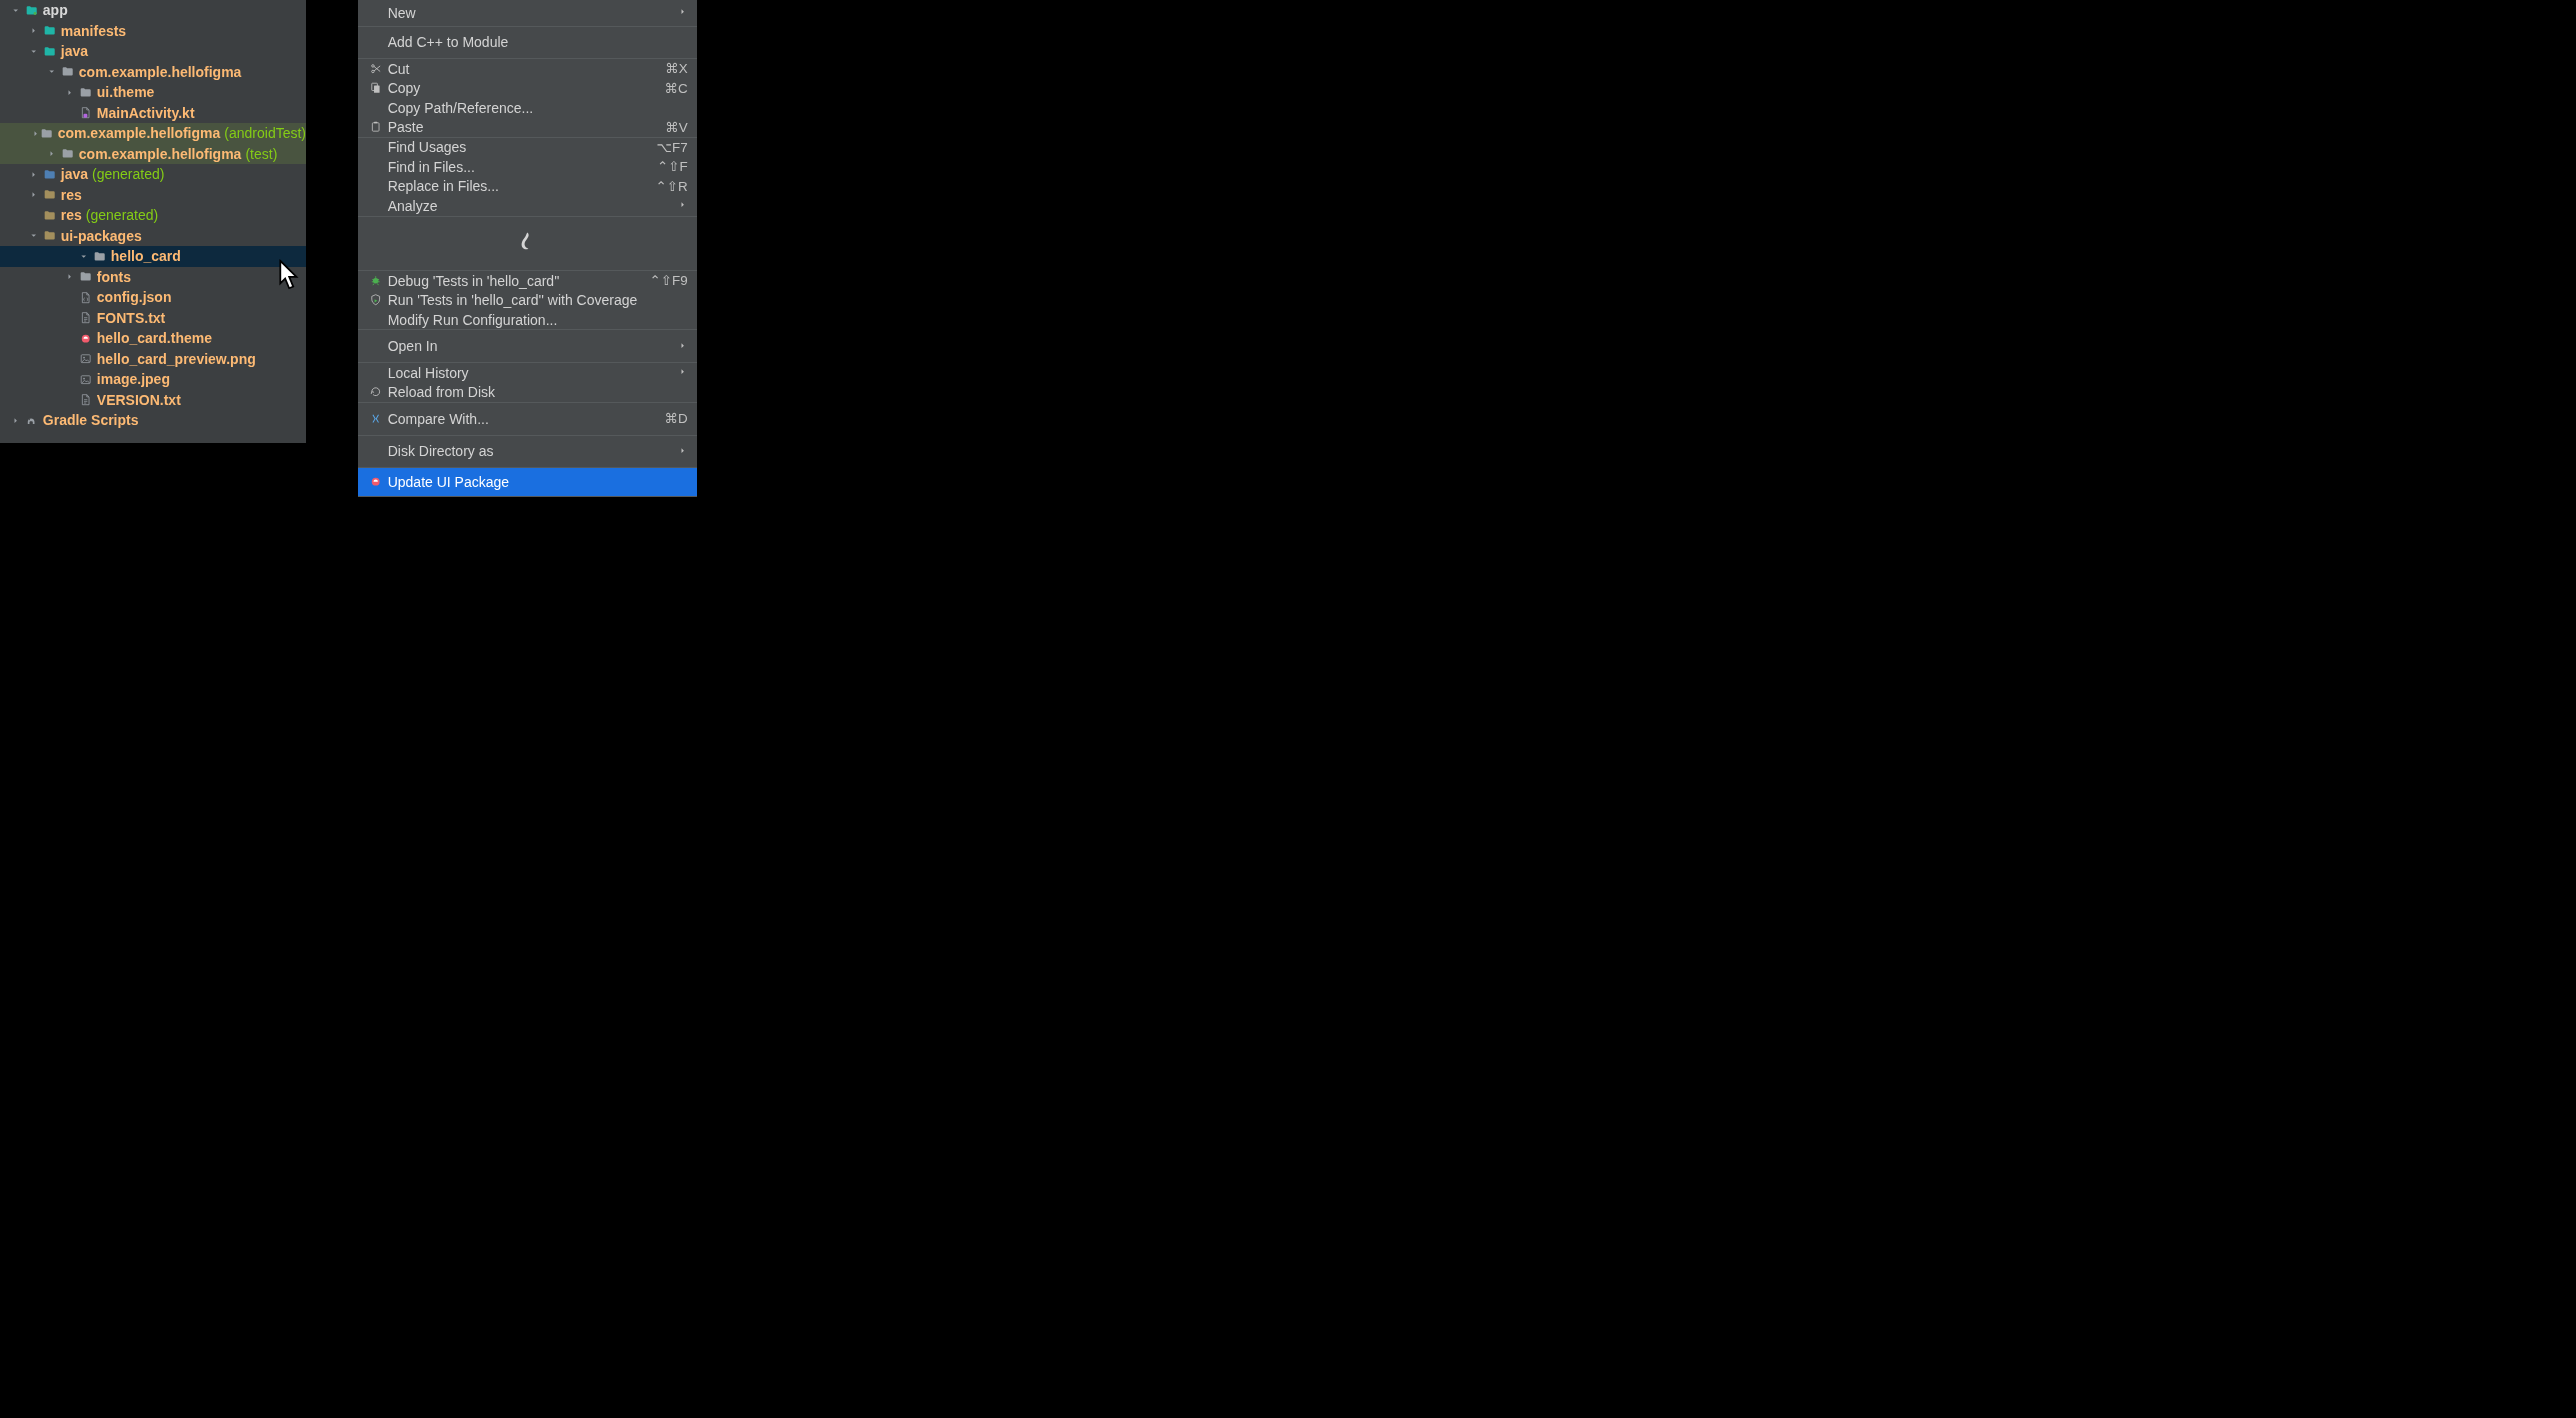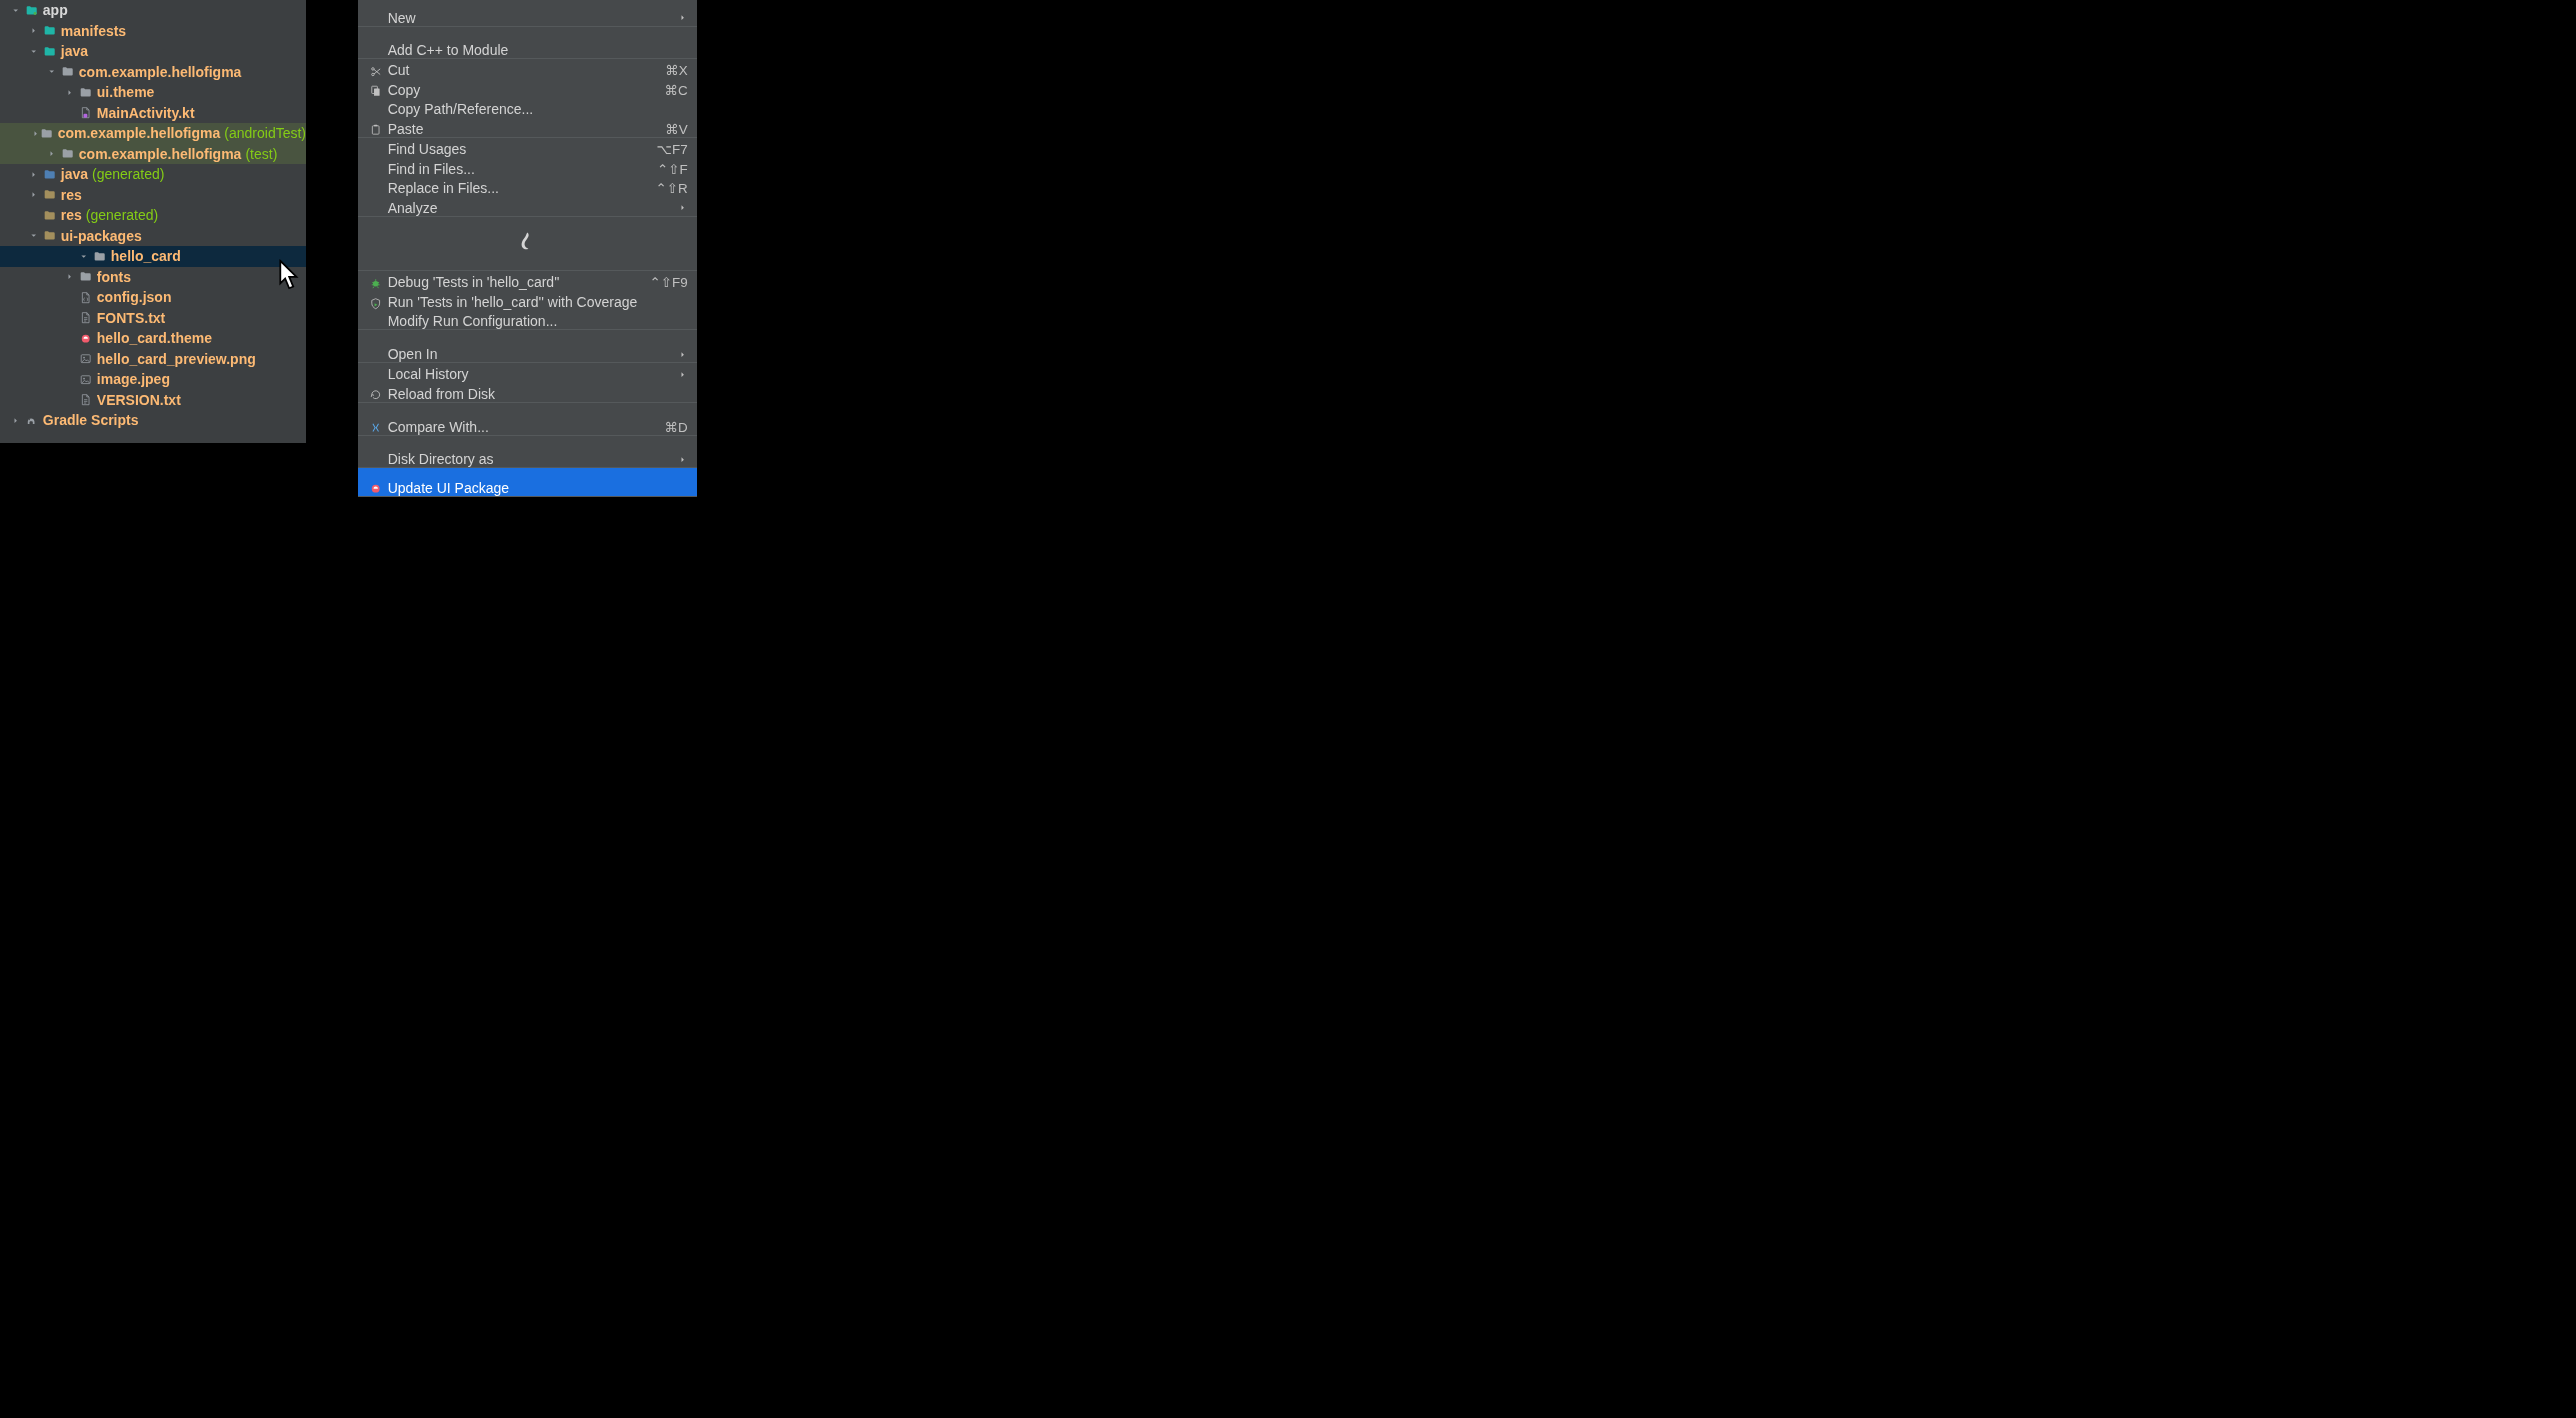--- a/index.html
+++ b/index.html
@@ -54,21 +54,21 @@
     
     .ctx {
       position:absolute;
       left: 358px;
       top: 0;
       width: 339px;
       background:#46494b;
       box-shadow: 0 2.7px 12px rgba(0,0,0,.6);
     }
     .ctx-row{
-      display:flex;align-items:flex-end;
+      display:flex;align-items:center;
       height:19.5px;
       padding:0 9.4px 0 8px;
       color:#d4d4d4;
     }
     .ctx-row.tall{height:32px}
     .ctx-row.hi{background:#1a6fe0;color:#fff}
     .ctx-sep{height:0.7px;background:#55595b}
     .ctx-icon{width:19px;display:inline-flex;align-items:center;justify-content:center;margin-right:2.7px}
     .ctx-icon svg{width:13.4px;height:13.4px}
     .ctx-label{flex:1;white-space:nowrap}

